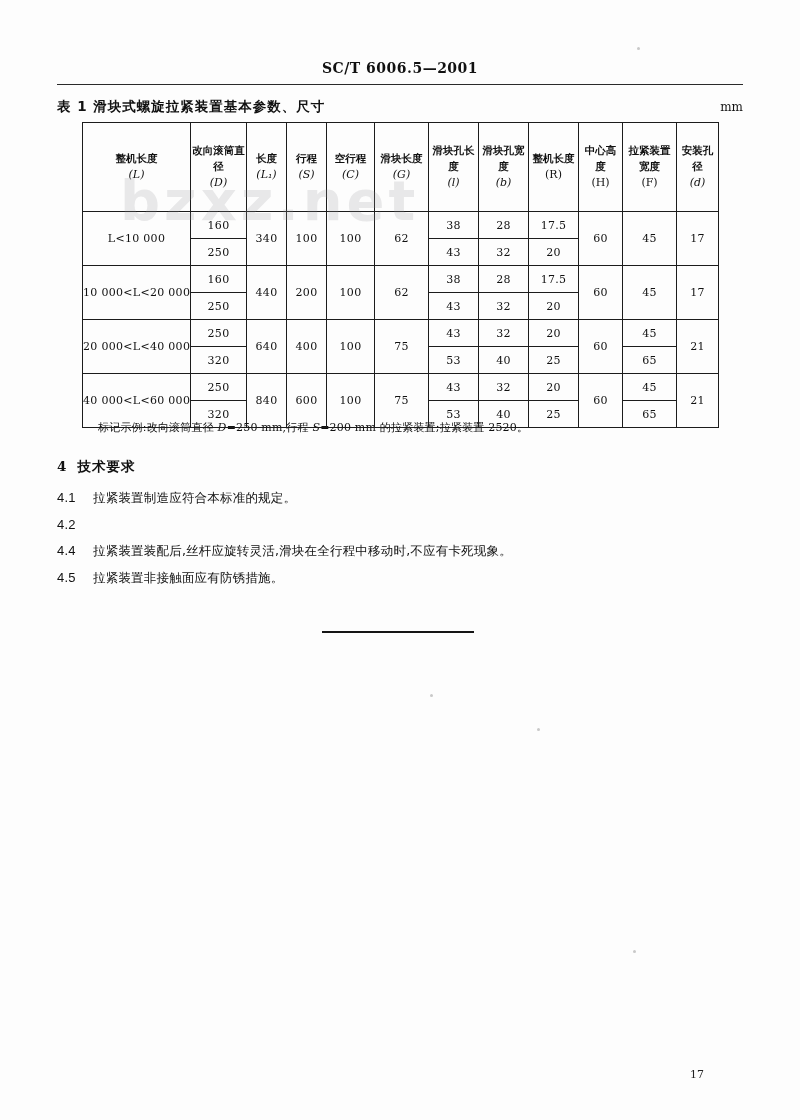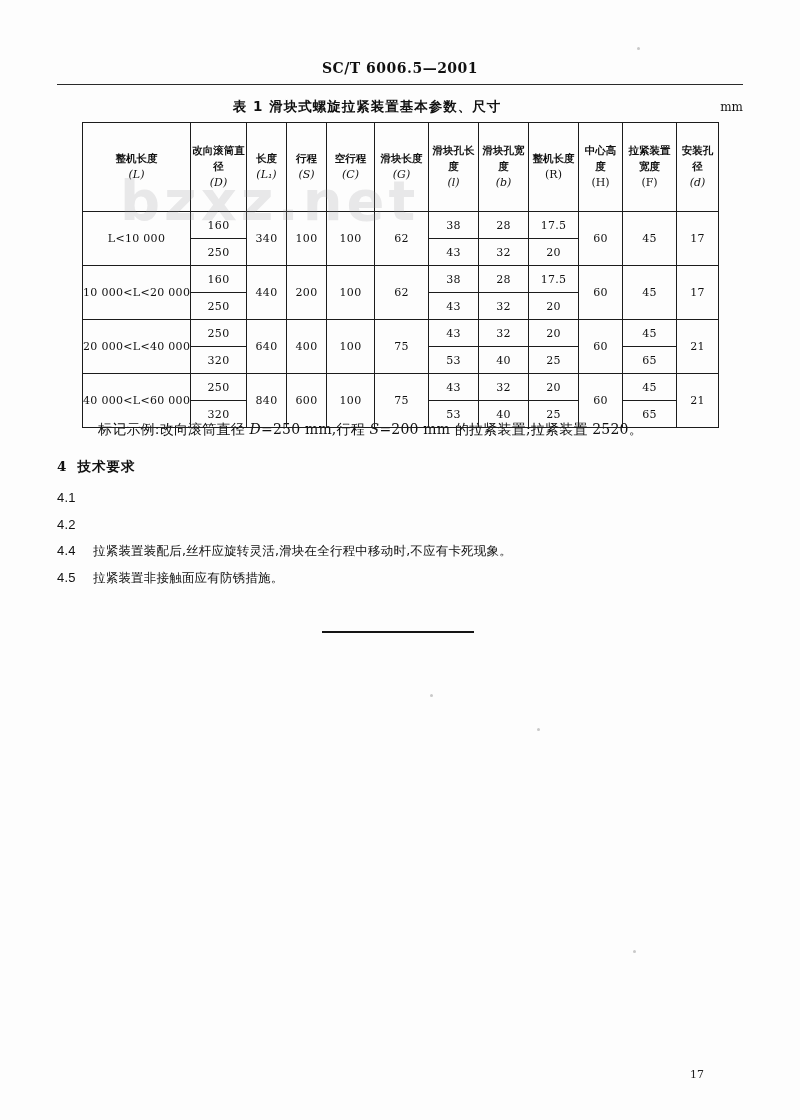--- a/index.html
+++ b/index.html
@@ -49,21 +49,20 @@
     position: absolute;
     top: 98px;
     left: 57px;
     width: 686px;
     height: 20px;
   }
   .table-caption {
     position: absolute;
     left: 0;
     width: 620px;
-    text-align: center;
     font-size: 13.5px;
     font-weight: bold;
     color: #111;
     letter-spacing: 1px;
   }
   .unit-label {
     position: absolute;
     right: 0;
     top: 2px;
     font-size: 12px;
@@ -140,21 +139,21 @@
   }
   .outer-top { border-top-width: 2px; }
   .outer-bottom { border-bottom-width: 2px; }
 
   
   .mark-note {
     position: absolute;
     top: 420px;
     left: 98px;
     width: 640px;
-    font-size: 14px;
+    font-size: 11px;
     font-family: "DejaVu Sans", "Liberation Sans", sans-serif;
     color: #111;
     letter-spacing: 0.2px;
     line-height: 1.4;
   }
   .mark-note .ital {
     font-family: "DejaVu Serif", "Liberation Serif", serif;
     font-style: italic;
   }
   .mark-note .rm {
@@ -409,20 +408,21 @@
     <span>标记示例:改向滚筒直径 </span><span class="ital">D</span><span class="rm">=250 mm,行程 </span><span class="ital">S</span><span class="rm">=200 mm 的拉紧装置;拉紧装置 2520。</span>
   </div>
 
   <div class="clause-heading">
     <span class="num">4</span><span>技术要求</span>
   </div>
 
   <div class="clauses">
     <div class="clause">
       <span class="cnum">4.1</span>
+      <span class="ctext">拉紧装置制造应符合本标准的规定。</span>
     </div>
     <div class="clause">
       <span class="cnum">4.2</span>
     </div>
     <div class="clause">
       <span class="cnum">4.4</span>
       <span class="ctext">拉紧装置装配后,丝杆应旋转灵活,滑块在全行程中移动时,不应有卡死现象。</span>
     </div>
     <div class="clause">
       <span class="cnum">4.5</span>

